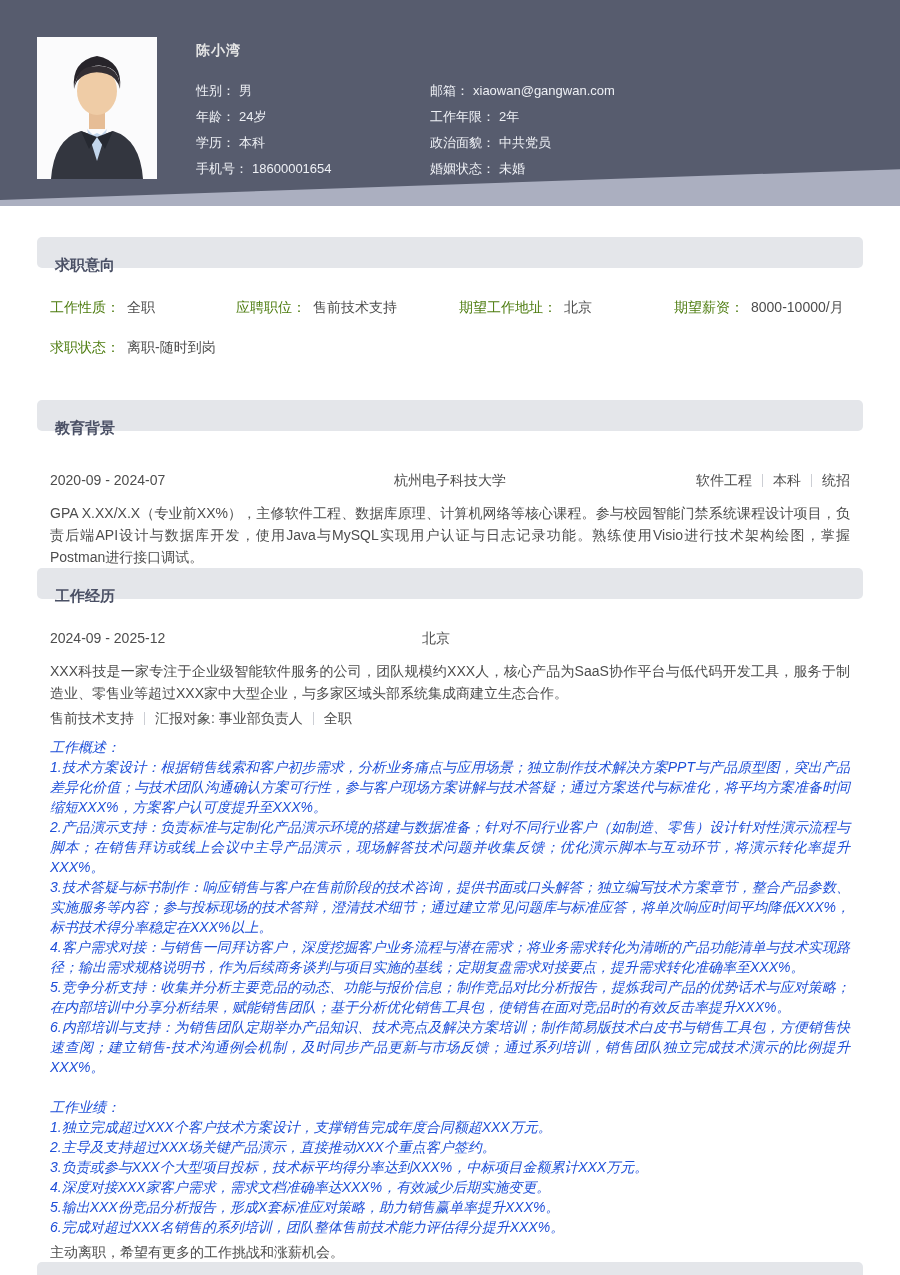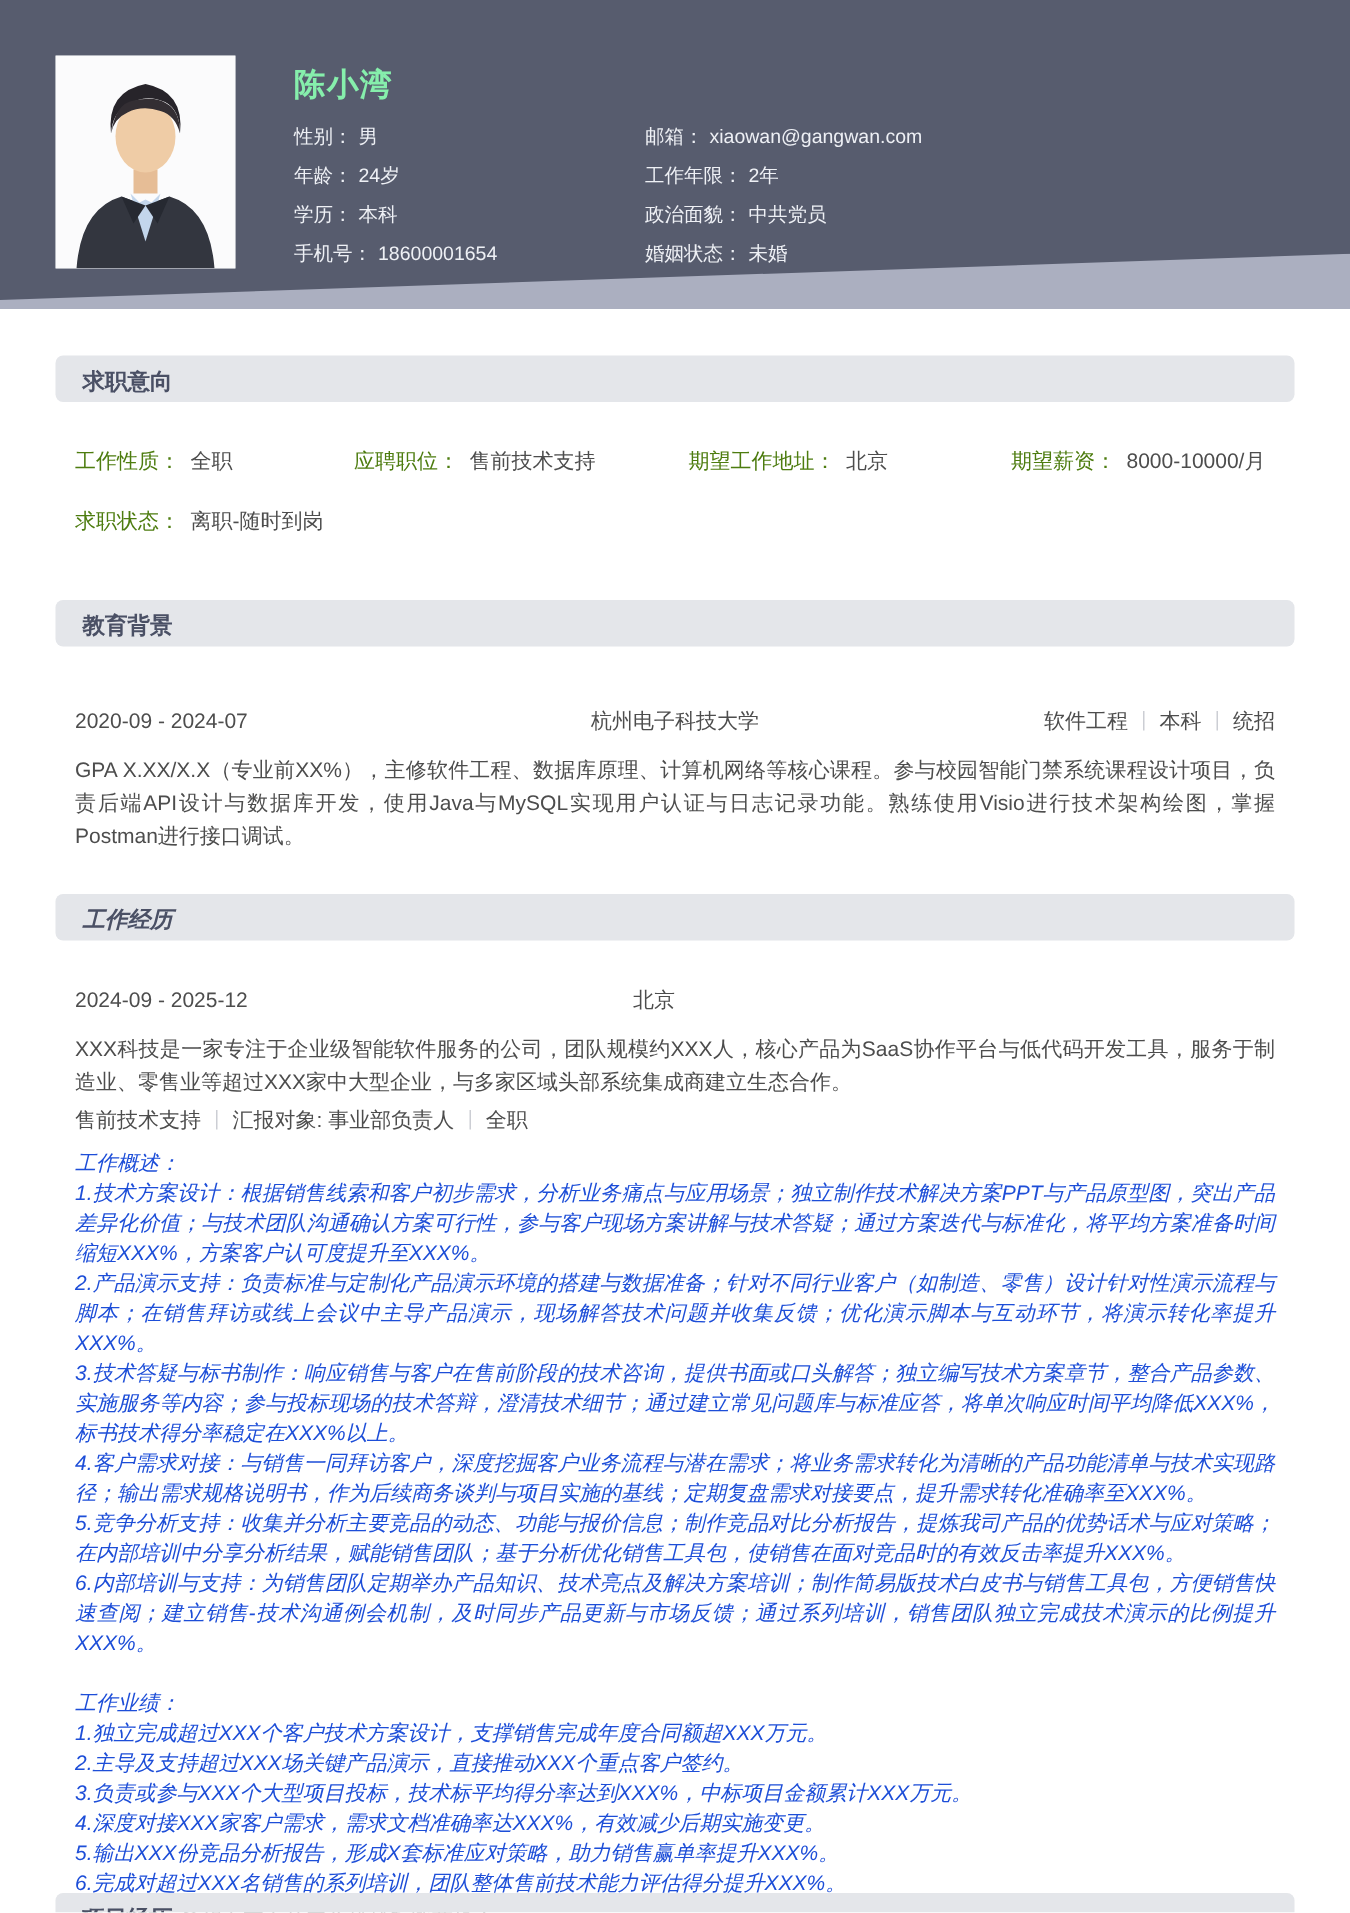--- a/index.html
+++ b/index.html
@@ -33,23 +33,23 @@
     position: absolute;
     left: 37px; top: 37px;
     width: 120px; height: 142px;
     background: #fdfdfd;
     overflow: hidden;
   }
   .photo svg { display: block; width: 100%; height: 100%; }
   .person-name {
     position: absolute;
     left: 196px; top: 42px;
-    font-size: 21px;
+    font-size: 14px;
     font-weight: bold;
-    color: #86efac;
+    color: #e5e5e5;
     letter-spacing: 1px;
   }
   .header-fields {
     position: absolute;
     left: 196px; top: 82px;
     display: grid;
     grid-template-columns: 234px auto;
     row-gap: 9px;
     font-size: 13px;
     color: #eef0f5;
@@ -57,28 +57,28 @@
   .hfield { white-space: nowrap; line-height: 17px; }
   .hfield .lbl { margin-right: 4px; }
 
   
   .section-bar {
     margin: 0 37px;
     height: 31px;
     line-height: 31px;
     background: #e4e6ea;
     border-radius: 5px;
-    padding: 2px 18px;
+    padding: 12px 18px;
     font-size: 15px;
     font-weight: bold;
     color: #4a5065;
   }
   .bar-intention { margin-top: 31px; }
   .bar-education { margin-top: 43px; }
-  .bar-work { margin-top: 28px; font-style: italic; }
+  .bar-work { margin-top: 0; }
   .bar-project {
     position: absolute;
     left: 37px; right: 37px; top: 1262px;
     margin: 0;
   }
 
   .content { margin: 0 50px; font-size: 14px; }
 
   
   .intent-row1 {

